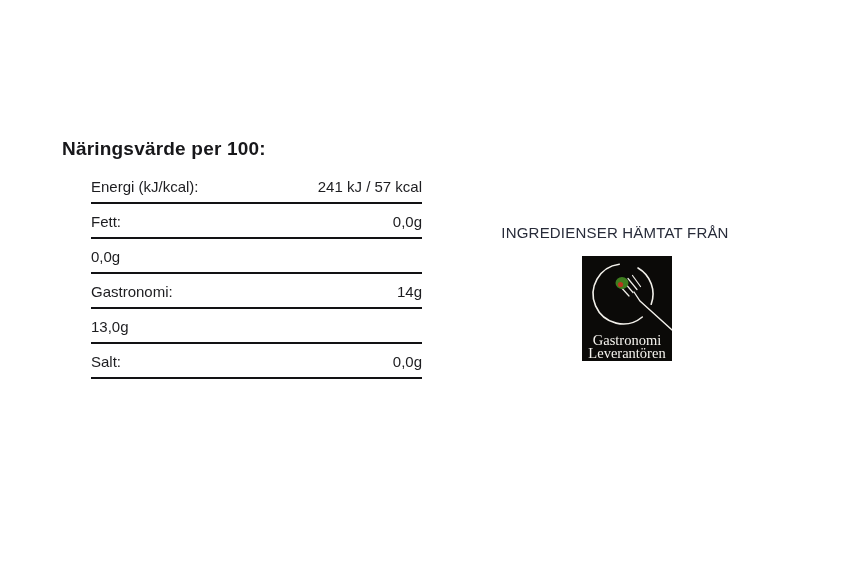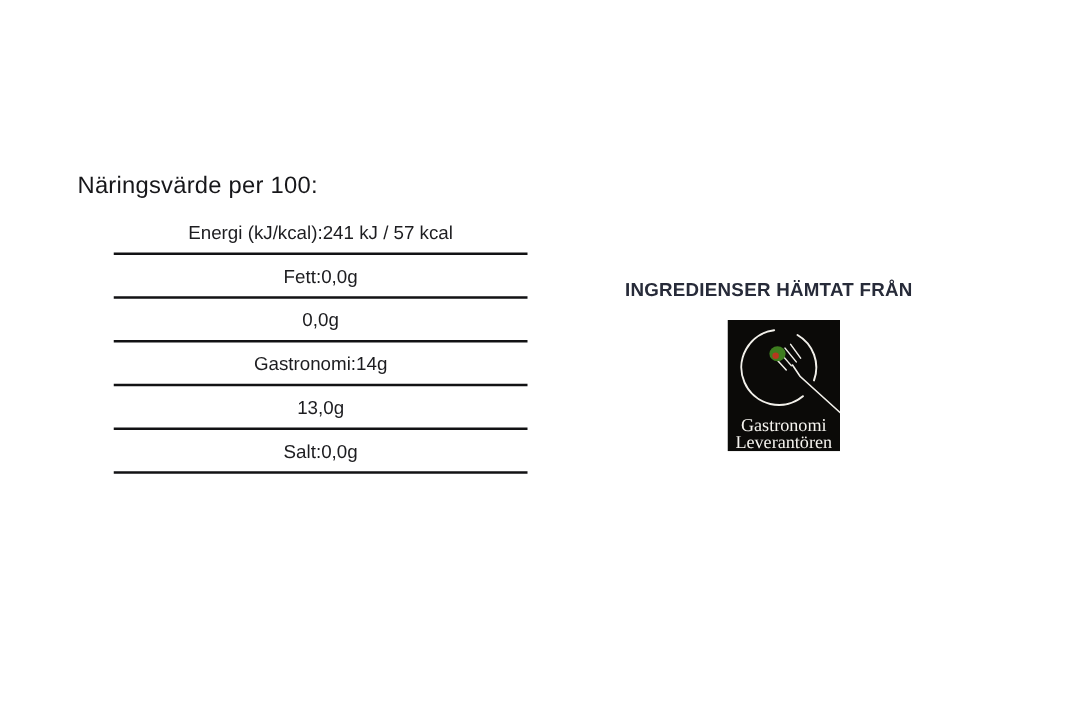--- a/index.html
+++ b/index.html
@@ -15,28 +15,28 @@
 
   
   .nutrition {
     position: absolute;
     left: 62px;
     top: 138px;
     width: 360px;
   }
   .nutrition-title {
     font-size: 19px;
-    font-weight: 400;
+    font-weight: 700;
     letter-spacing: 0.2px;
     color: #17171a;
     margin: 0 0 9px 0;
   }
   .nrow {
     display: flex;
-    justify-content: center;
+    justify-content: space-between;
     align-items: baseline;
     padding: 9px 0 7px 0;
     border-bottom: 2px solid #121214;
     font-size: 15px;
     line-height: 17px;
     margin-left: 29px;
   }
   .nrow .lbl { text-align: left; }
   .nrow .val { text-align: right; }
   .nrow.sub .lbl { padding-left: 6px; }
@@ -44,21 +44,21 @@
   
   .supplier {
     position: absolute;
     left: 490px;
     top: 224px;
     width: 250px;
     text-align: center;
   }
   .supplier-heading {
     font-size: 15px;
-    font-weight: 700;
+    font-weight: 400;
     letter-spacing: 0.2px;
     color: #272b39;
     margin: 0 0 15px 0;
     white-space: nowrap;
   }
   .logo-wrap { display: inline-block; line-height: 0; margin-left: 24px; }
   .logo-serif-text {
     font-family: "Liberation Serif", "DejaVu Serif", serif;
     fill: #f5f3ee;
   }

